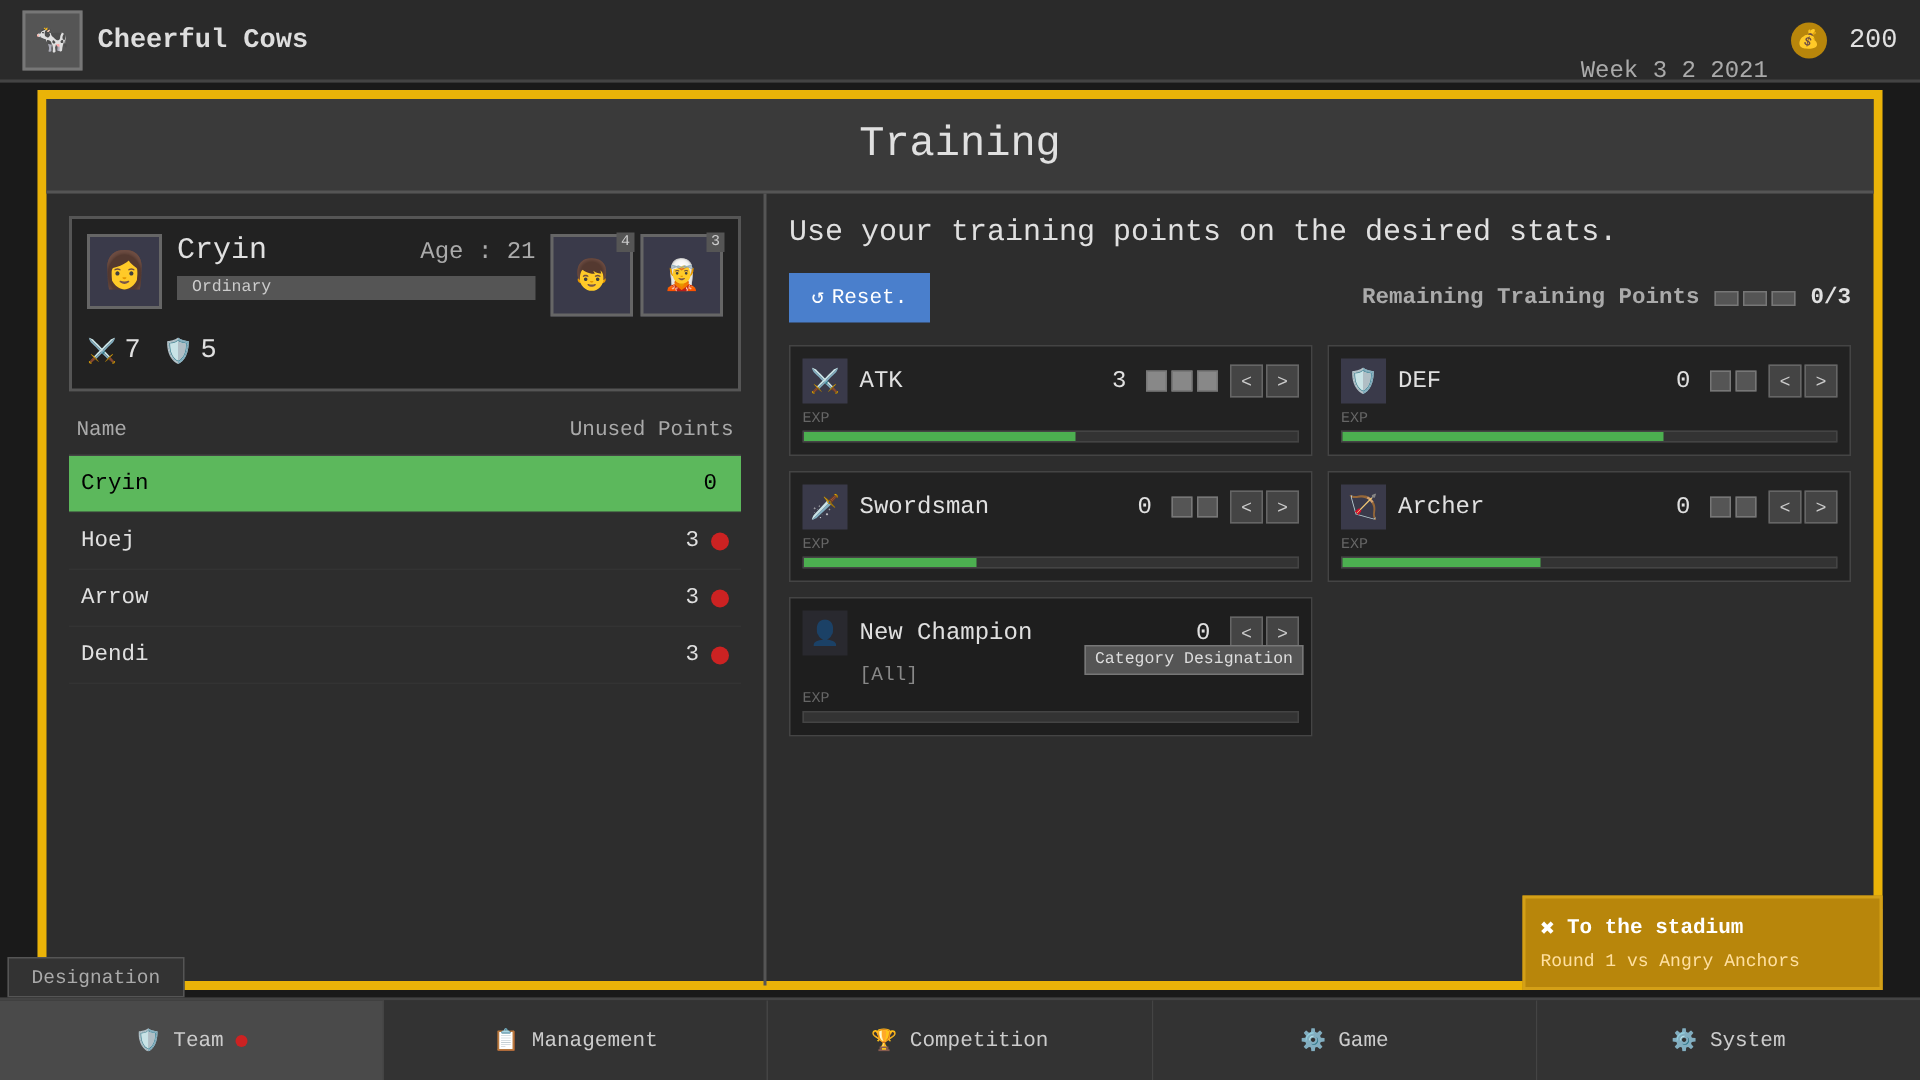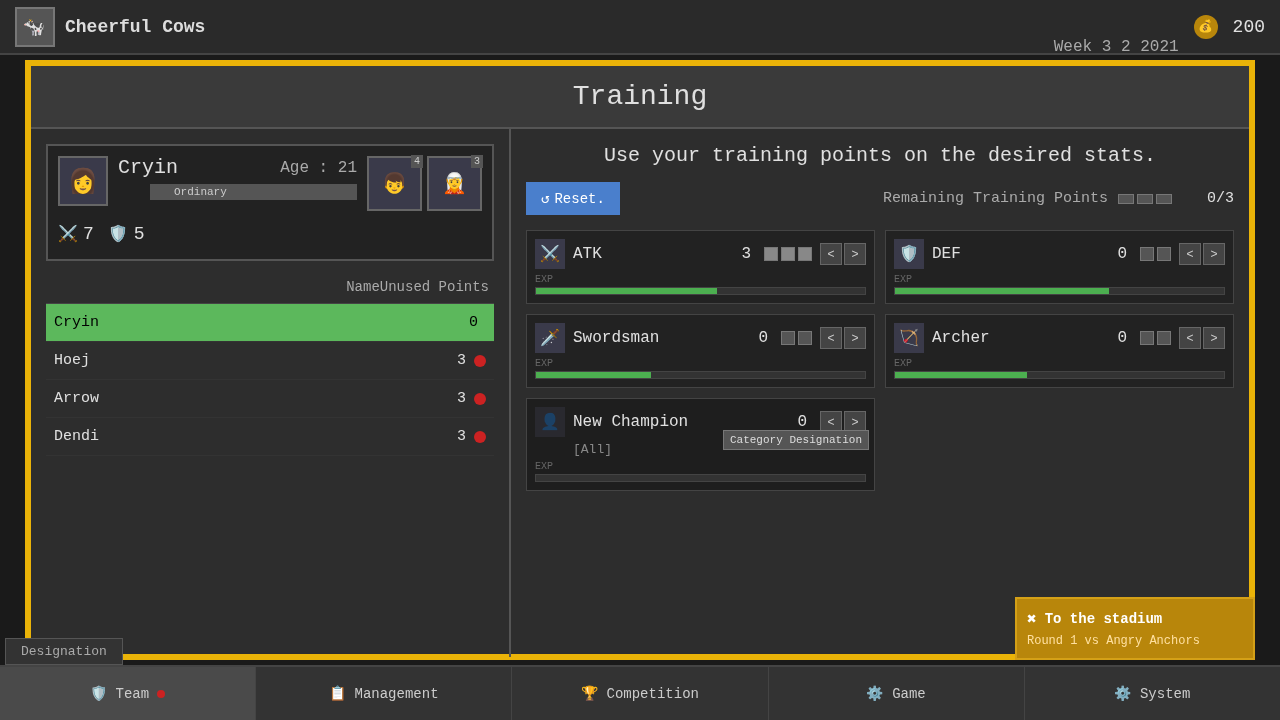--- a/index.html
+++ b/index.html
@@ -124,23 +124,22 @@
       display: flex;
       justify-content: space-between;
       align-items: center;
       width: 100%;
     }
 
     #char-tier {
       background: #555;
       color: #ccc;
       font-size: 11px;
-      padding: 2px 24px;
+      padding: 2px 10px;
       display: inline-block;
-      margin-left: 32px;
     }
 
     #char-stats-row {
       display: flex;
       align-items: center;
       gap: 15px;
       padding: 5px 0;
     }
 
     .stat-item {
@@ -174,21 +173,21 @@
       top: -3px; right: -3px;
       background: #555;
       color: #ccc;
       font-size: 10px;
       padding: 1px 3px;
     }
 
     
     #list-header {
       display: flex;
-      justify-content: flex-end;
+      justify-content: space-between;
       padding: 8px 5px;
       color: #aaa;
       font-size: 14px;
       border-bottom: 1px solid #444;
     }
 
     #player-list {
       flex: 1;
       overflow-y: auto;
     }
@@ -226,21 +225,20 @@
     #right-panel {
       flex: 1;
       padding: 15px;
       display: flex;
       flex-direction: column;
     }
 
     #right-title {
       font-size: 20px;
       color: #e0e0e0;
-      text-align: center;
       margin-bottom: 15px;
     }
 
     #training-toolbar {
       display: flex;
       align-items: center;
       margin-bottom: 15px;
     }
 
     #reset-btn {
@@ -256,26 +254,26 @@
       font-family: 'Courier New', monospace;
     }
 
     #remaining-points {
       margin-left: auto;
       display: flex;
       align-items: center;
       gap: 10px;
       font-size: 15px;
       color: #aaa;
+      font-weight: bold;
     }
 
     #points-display {
       color: #e0e0e0;
       font-size: 15px;
-      margin-left: 25px;
     }
 
     #points-dots {
       display: flex; gap: 3px;
     }
 
     .point-dot {
       width: 16px; height: 10px;
       background: #555;
       border: 1px solid #777;

